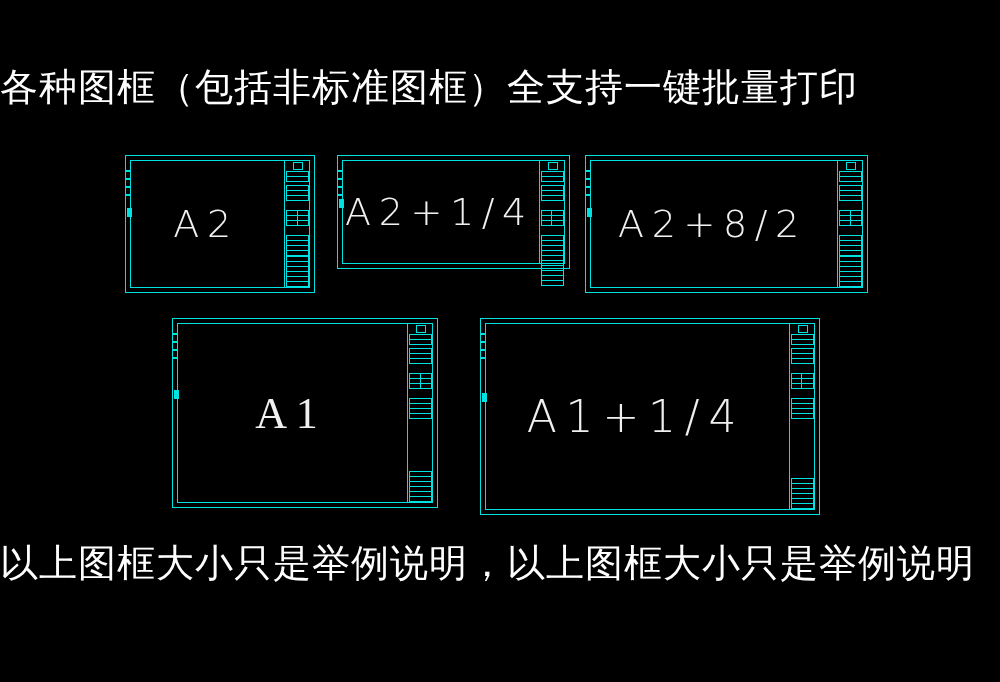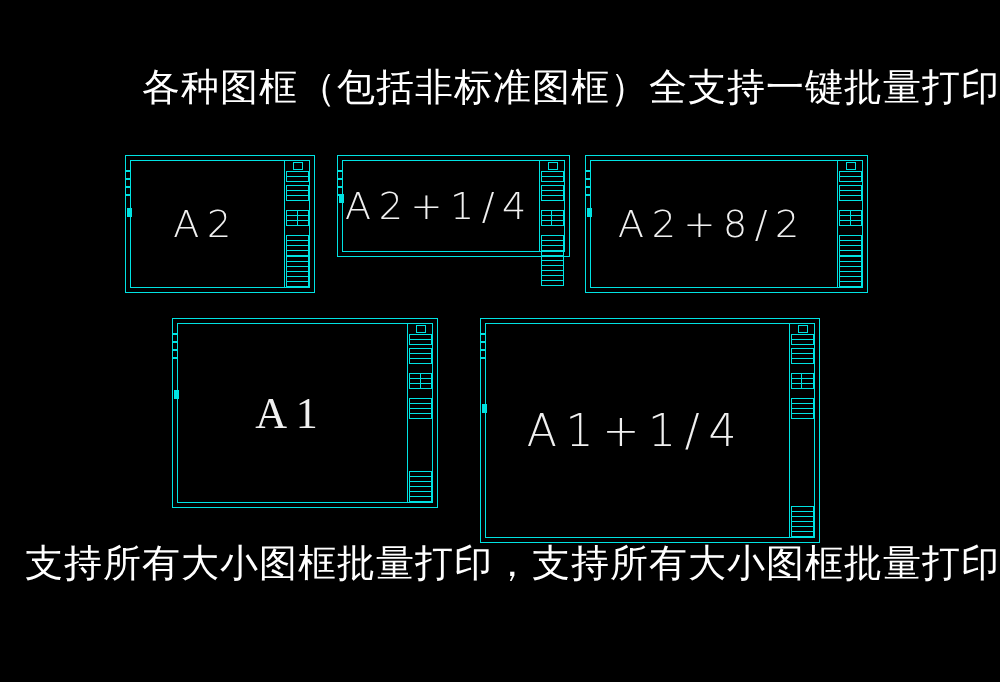--- a/index.html
+++ b/index.html
@@ -8,33 +8,33 @@
     --heading-text:#ffffff;
     --label-text:#f0f0f0;
   }
   *{box-sizing:border-box;}
   body{margin:0;background:var(--background);}
   .canvas{
     position:relative;width:1000px;height:682px;background:var(--background);
     overflow:hidden;font-family:"DejaVu Sans",sans-serif;
   }
   .heading{
-    position:absolute;left:0;right:0;text-align:right;
+    position:absolute;left:0;right:0;text-align:left;
     color:var(--heading-text);font-size:38px;font-weight:400;letter-spacing:1px;
     white-space:nowrap;
   }
   #title{top:62px;}
   #footer{top:538px;}
 
   .frame{position:absolute;border:1px solid var(--frame-line);text-align:right;}
   .f1{left:125px;top:155px;width:190px;height:138px;}
-  .f2{left:337px;top:155px;width:233px;height:102px;}
+  .f2{left:337px;top:155px;width:233px;height:114px;}
   .f3{left:585px;top:155px;width:283px;height:138px;}
   .f4{left:172px;top:318px;width:266px;height:190px;font-family:Liberation Serif, serif;}
-  .f5{left:480px;top:318px;width:340px;height:225px;}
+  .f5{left:480px;top:318px;width:340px;height:197px;}
 
   .frame-inner{position:absolute;inset:4px;border:1px solid var(--frame-line);}
   .tb{
     position:absolute;top:4px;bottom:4px;right:4px;width:26px;
     border-left:1px solid var(--frame-line);
     display:flex;flex-direction:column;padding:1px;
   }
   .tb-mini{width:10px;height:8px;border:1px solid var(--frame-line);margin:1px auto 2px;flex:none;}
   .tb-row{height:6px;border:1px solid var(--frame-line);margin-top:-1px;flex:none;}
   .tb-split{
@@ -232,15 +232,15 @@
         <div class="tb-row"></div>
       </div>
     <div class="bind-mark"></div>
     <div class="frame-label">A1+1/4</div>
   <div class="tick" style="top: 14px;"></div>
       <div class="tick" style="top: 22px;"></div>
       <div class="tick" style="top: 30px;"></div>
       <div class="tick" style="top: 38px;"></div>
     </div>
 
-  <div class="heading" id="footer">支持所有大小图框批量打印，支持所有大小图框批量打印</div>
+  <div class="heading" id="footer">以上图框大小只是举例说明，以上图框大小只是举例说明</div>
 
 </div>
 
 </body></html>

